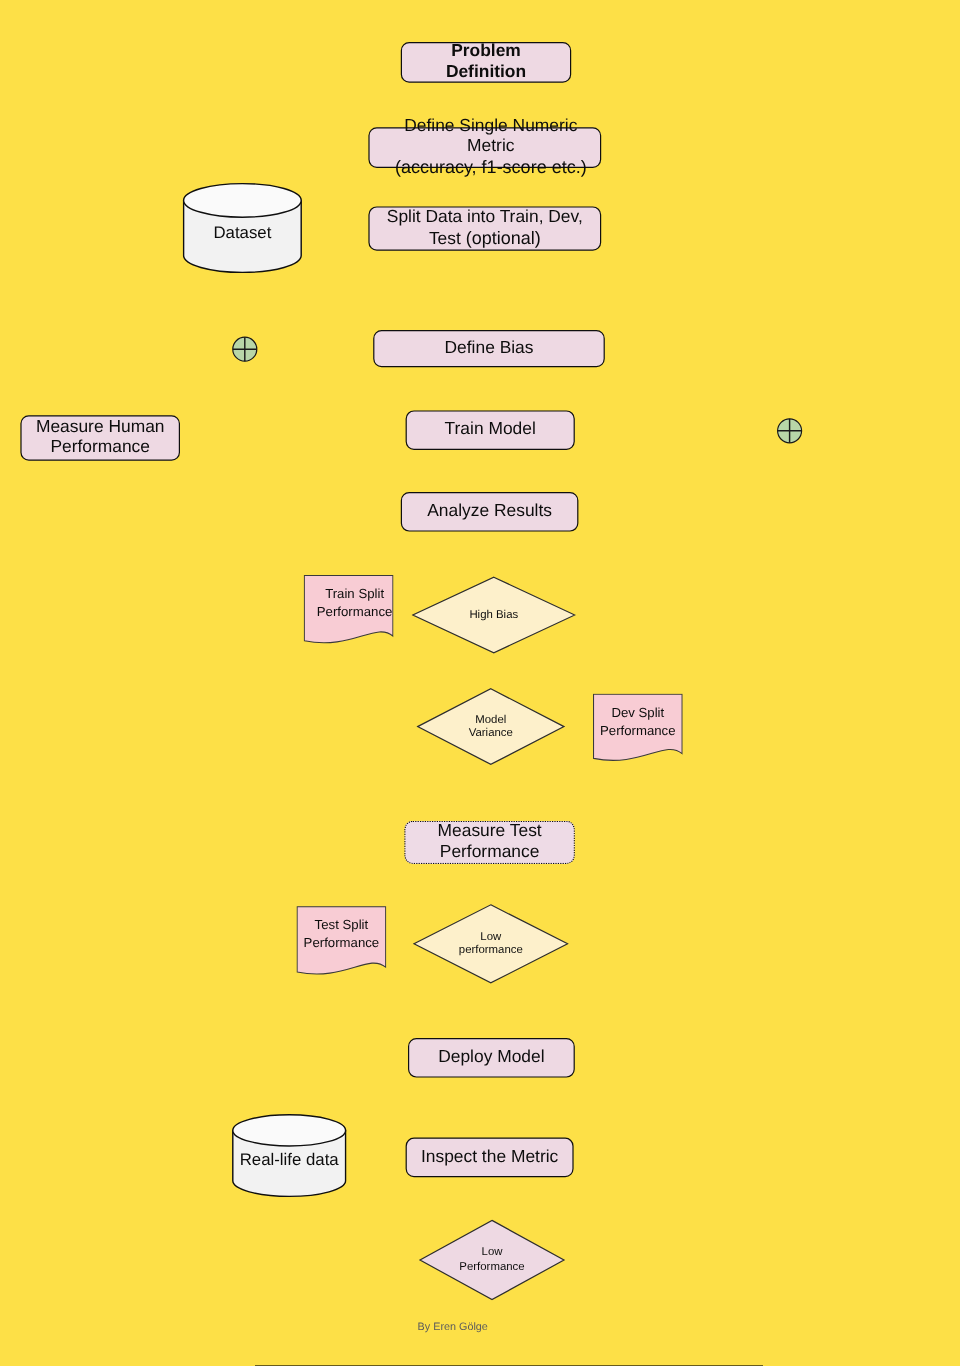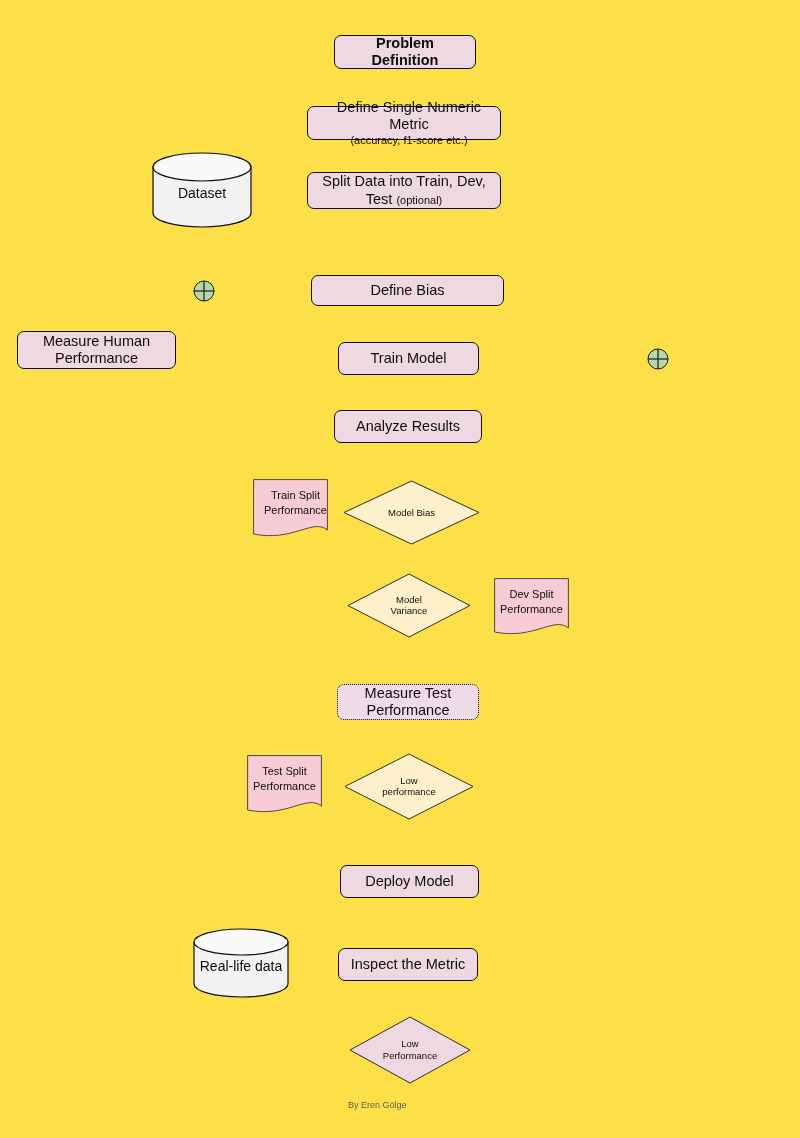--- a/index.html
+++ b/index.html
@@ -36,21 +36,21 @@
     font-size: 14.5px;
     padding: 2px 6px;
   }
   .proc.bold { font-weight: bold; font-size: 14.5px; }
   .proc.dashed {
     border-style: dotted;
     border-width: 1.6px;
     background: #eedbe6;
   }
   .proc .small {
-    font-size: 11px;
+    font-size: 15px;
   }
 
   
   .diamond {
     position: absolute;
   }
   .diamond svg { display: block; }
   .diamond .dlabel {
     position: absolute;
     left: 0; right: 0;
@@ -141,21 +141,21 @@
       <circle cx="12" cy="12" r="10" fill="#b8d6a8" stroke="#1a1a1a" stroke-width="1"></circle>
       <line x1="12" y1="2" x2="12" y2="22" stroke="#1a1a1a" stroke-width="1.2"></line>
       <line x1="2" y1="12" x2="22" y2="12" stroke="#1a1a1a" stroke-width="1.2"></line>
     </svg>
   </div>
 
   <div class="node proc" style="left:311px; top:275px; width:193px; height:31px;">
     <span>Define Bias</span>
   </div>
 
-  <div class="node proc" style="left:17px; top:331px; width:159px; height:38px; flex-direction:column; justify-content:center;">
+  <div class="node proc" style="left:17px; top:346px; width:133px; height:38px; flex-direction:column; justify-content:center;">
     <span>Measure Human</span>
     <span>Performance</span>
   </div>
 
   <div class="node proc" style="left:338px; top:342px; width:141px; height:33px;">
     <span>Train Model</span>
   </div>
 
   <div class="xcircle" style="left:646px; top:347px; width:24px; height:24px;">
     <svg width="24" height="24" viewBox="0 0 24 24">
@@ -176,21 +176,21 @@
     <div class="nlabel">
       <div>Train Split</div>
       <div>Performance</div>
     </div>
   </div>
 
   <div class="diamond" style="left:343px; top:480px; width:137px; height:65px;">
     <svg width="137" height="65" viewBox="0 0 137 65">
       <polygon points="68.5,1 136,32.5 68.5,64 1,32.5" fill="#fdf0cb" stroke="#2e2e2e" stroke-width="1"></polygon>
     </svg>
-    <div class="dlabel">Model Bias</div>
+    <div class="dlabel">High Bias</div>
   </div>
 
   <div class="diamond" style="left:347px; top:573px; width:124px; height:65px;">
     <svg width="124" height="65" viewBox="0 0 124 65">
       <polygon points="62,1 123,32.5 62,64 1,32.5" fill="#fdf0cb" stroke="#2e2e2e" stroke-width="1"></polygon>
     </svg>
     <div class="dlabel">
       <div>Model</div>
       <div>Variance</div>
     </div>

